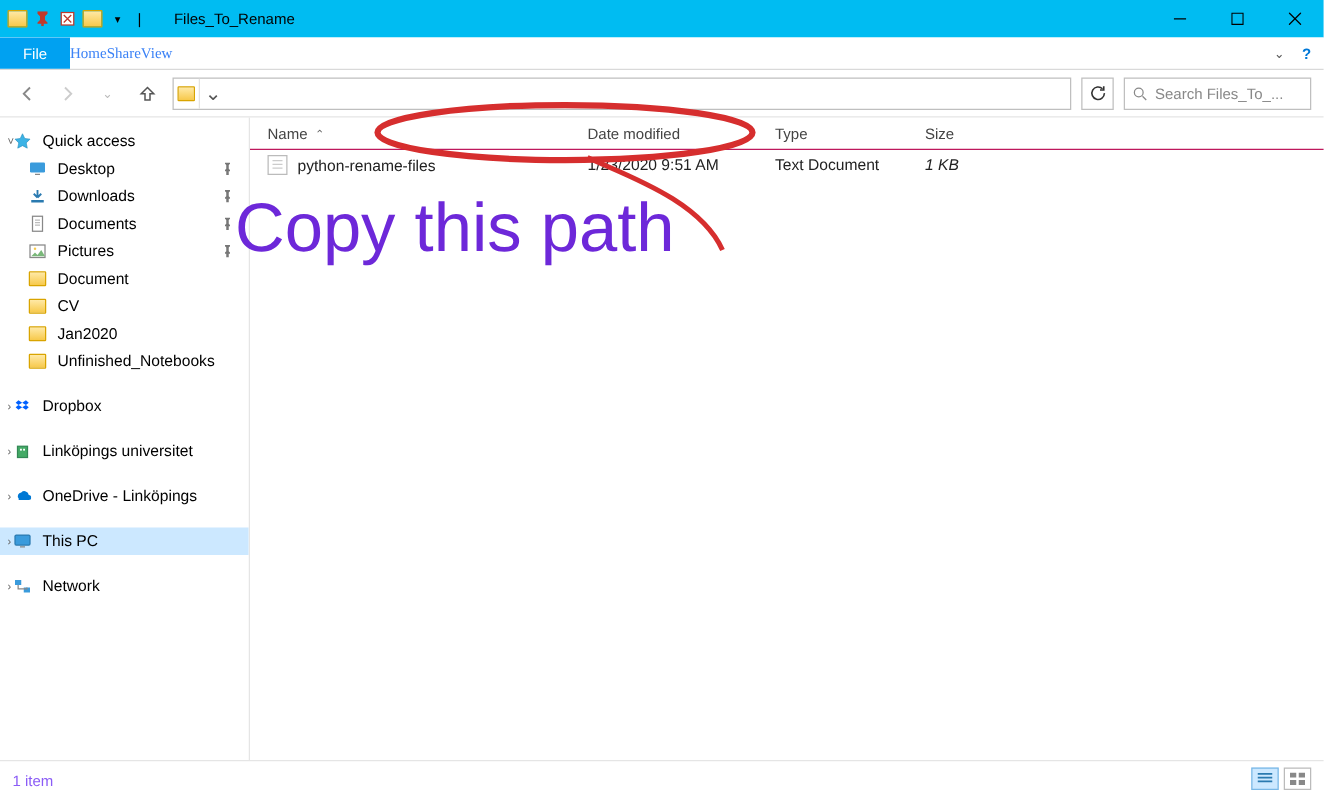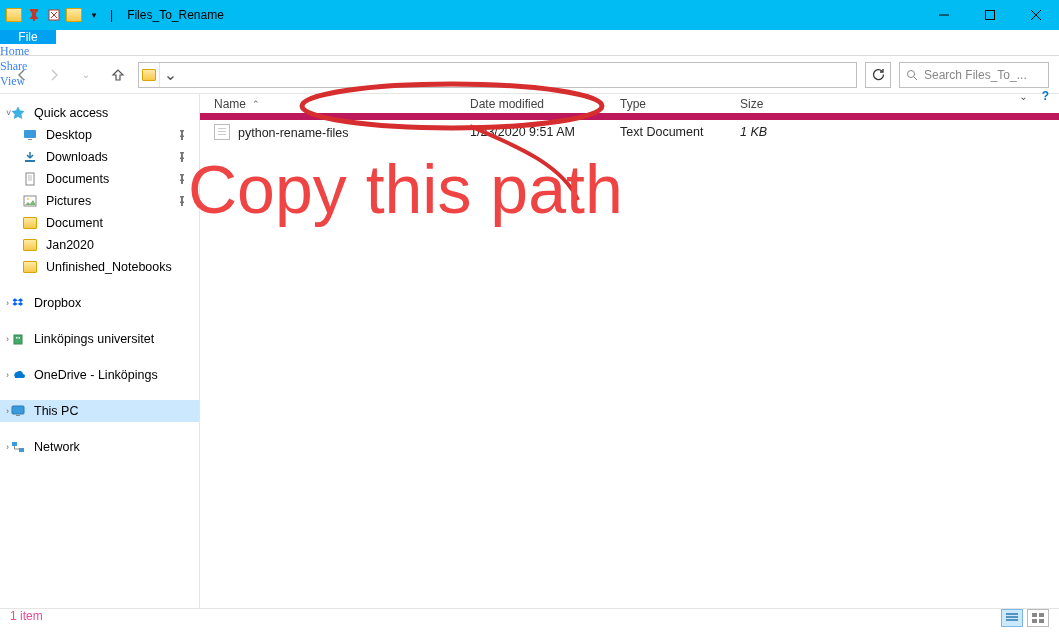--- a/index.html
+++ b/index.html
@@ -1,29 +1,29 @@
 <!DOCTYPE html>
 <html><head>
 <meta charset="utf-8">
 <style>
   * { box-sizing: border-box; margin: 0; padding: 0; font-family: "Segoe UI", Tahoma, sans-serif; }
   html, body { width: 1059px; height: 632px; overflow: hidden; background: #fff; }
 
   
   .titlebar { height: 30px; background: #00bcf2; display: flex; align-items: center; color: #fff; font-size: 12px; }
   .titlebar .left { display: flex; align-items: center; padding-left: 6px; gap: 4px; }
-  .titlebar .title { margin-left: 6px; color: #000; }
+  .titlebar .title { margin-left: 18px; color: #000; }
   .titlebar .spacer { flex: 1; }
   .titlebar .winbtn { width: 46px; height: 30px; display: flex; align-items: center; justify-content: center; color: #000; }
   .titlebar .sep { color: #000; margin: 0 4px; }
   .qat-icon { width: 16px; height: 16px; display: inline-flex; align-items: center; justify-content: center; }
   .folder-mini { width: 16px; height: 14px; background: linear-gradient(#ffe9a6,#f7c94b); border: 1px solid #d9a400; border-radius: 1px; }
 
   
-  .ribbon { height: 26px; background: #fff; border-bottom: 1px solid #d9d9d9; display: flex; align-items: stretch; font-size: 12px; flex-direction: column; }
+  .ribbon { height: 26px; background: #fff; border-bottom: 1px solid #d9d9d9; display: flex; align-items: stretch; font-size: 12px; }
   .ribbon .file { background: #00a1f1; color: #fff; width: 56px; display: flex; align-items: center; justify-content: center; }
   .ribbon .tab { padding: 0 0; display: flex; align-items: center; color: #3b82f6; font-family: Liberation Serif, serif; }
   .ribbon .right { flex: 1; display: flex; justify-content: flex-end; align-items: center; padding-right: 10px; color: #555; }
   .chev { font-size: 10px; }
 
   
   .navrow { height: 38px; display: flex; align-items: center; padding: 4px 10px; gap: 8px; border-bottom: 1px solid #e5e5e5; }
   .navbtn { width: 24px; height: 24px; display: flex; align-items: center; justify-content: center; color: #555; border-radius: 2px; }
   .navbtn.disabled { color: #bbb; }
   .addressbar { flex: 1; height: 26px; border: 1px solid #bfbfbf; display: flex; align-items: center; background: #fff; position: relative; }
@@ -40,42 +40,42 @@
   .sidebar { width: 200px; border-right: 1px solid #e5e5e5; padding: 8px 0; font-size: 12.5px; overflow: hidden; }
   .side-group { margin-bottom: 14px; }
   .side-item { display: flex; align-items: center; padding: 3px 8px 3px 22px; gap: 8px; white-space: nowrap; position: relative; }
   .side-item.root { padding-left: 10px; }
   .side-item.selected { background: #cce8ff; }
   .side-item .pin { position: absolute; right: 12px; color: #666; font-size: 11px; }
   .side-item .ico { width: 16px; height: 16px; display: inline-flex; align-items: center; justify-content: center; }
   .caret { position: absolute; left: 6px; font-size: 9px; color: #666; }
 
   .content { flex: 1; position: relative; }
-  .colheaders { display: flex; height: 26px; border-bottom: 7px solid #be185d; font-size: 12px; color: #444; }
+  .colheaders { display: flex; height: 26px; border-bottom: 1px solid #be185d; font-size: 12px; color: #444; }
   .col { padding: 0 10px; display: flex; align-items: center; gap: 6px; }
   .col.name { width: 260px; padding-left: 14px; }
   .col.date { width: 150px; }
   .col.type { width: 120px; }
   .col.size { width: 90px; text-align: right; }
   .sort-caret { font-size: 9px; color: #666; }
 
   .filerow { display: flex; height: 24px; align-items: center; font-size: 12.5px; color: #222; }
   .filerow .col.name { display: flex; align-items: flex-end; gap: 8px; }
   .file-icon { width: 16px; height: 16px; border: 1px solid #bbb; background: #fff; position: relative; }
   .file-icon::after { content: ""; position: absolute; top: 3px; left: 3px; right: 3px; height: 1px; background: #ccc; box-shadow: 0 3px 0 #ccc, 0 6px 0 #ccc; }
 
   
-  .statusbar { height: 24px; border-top: 1px solid #e5e5e5; display: flex; align-items: flex-start; font-size: 12px; color: #ec4899; padding: 0 10px; }
+  .statusbar { height: 24px; border-top: 1px solid #e5e5e5; display: flex; align-items: flex-end; font-size: 12px; color: #8b5cf6; padding: 0 10px; }
   .statusbar .spacer { flex: 1; }
   .viewbtn { width: 22px; height: 18px; border: 1px solid #bbb; margin-left: 4px; display: flex; align-items: center; justify-content: center; font-size: 10px; color: #555; }
   .viewbtn.active { background: #cce8ff; border-color: #7ab8e6; }
 
   
   .annotation { position: absolute; pointer-events: none; }
-  .anno-text { position: absolute; color: #ef4444; font-size: 68px; font-weight: 400; font-family: "Segoe UI", sans-serif; white-space: nowrap; }
+  .anno-text { position: absolute; color: #6d28d9; font-size: 55px; font-weight: 400; font-family: "Segoe UI", sans-serif; white-space: nowrap; }
 
   
   svg { display: block; }
 </style>
 </head>
 <body>
 
 <div class="titlebar">
   <div class="left">
     <span class="qat-icon">
@@ -244,20 +244,26 @@
           <div class="side-item">
             <span class="ico">
               <span class="folder-mini" style="width:14px;height:12px;"></span>
             </span>
             <span>Document</span>
           </div>
           <div class="side-item">
             <span class="ico">
               <span class="folder-mini" style="width:14px;height:12px;"></span>
             </span>
+            <span>CV</span>
+          </div>
+          <div class="side-item">
+            <span class="ico">
+              <span class="folder-mini" style="width:14px;height:12px;"></span>
+            </span>
             <span>Jan2020</span>
           </div>
           <div class="side-item">
             <span class="ico">
               <span class="folder-mini" style="width:14px;height:12px;"></span>
             </span>
             <span>Unfinished_Notebooks</span>
           </div>
         </div>
     </div>

